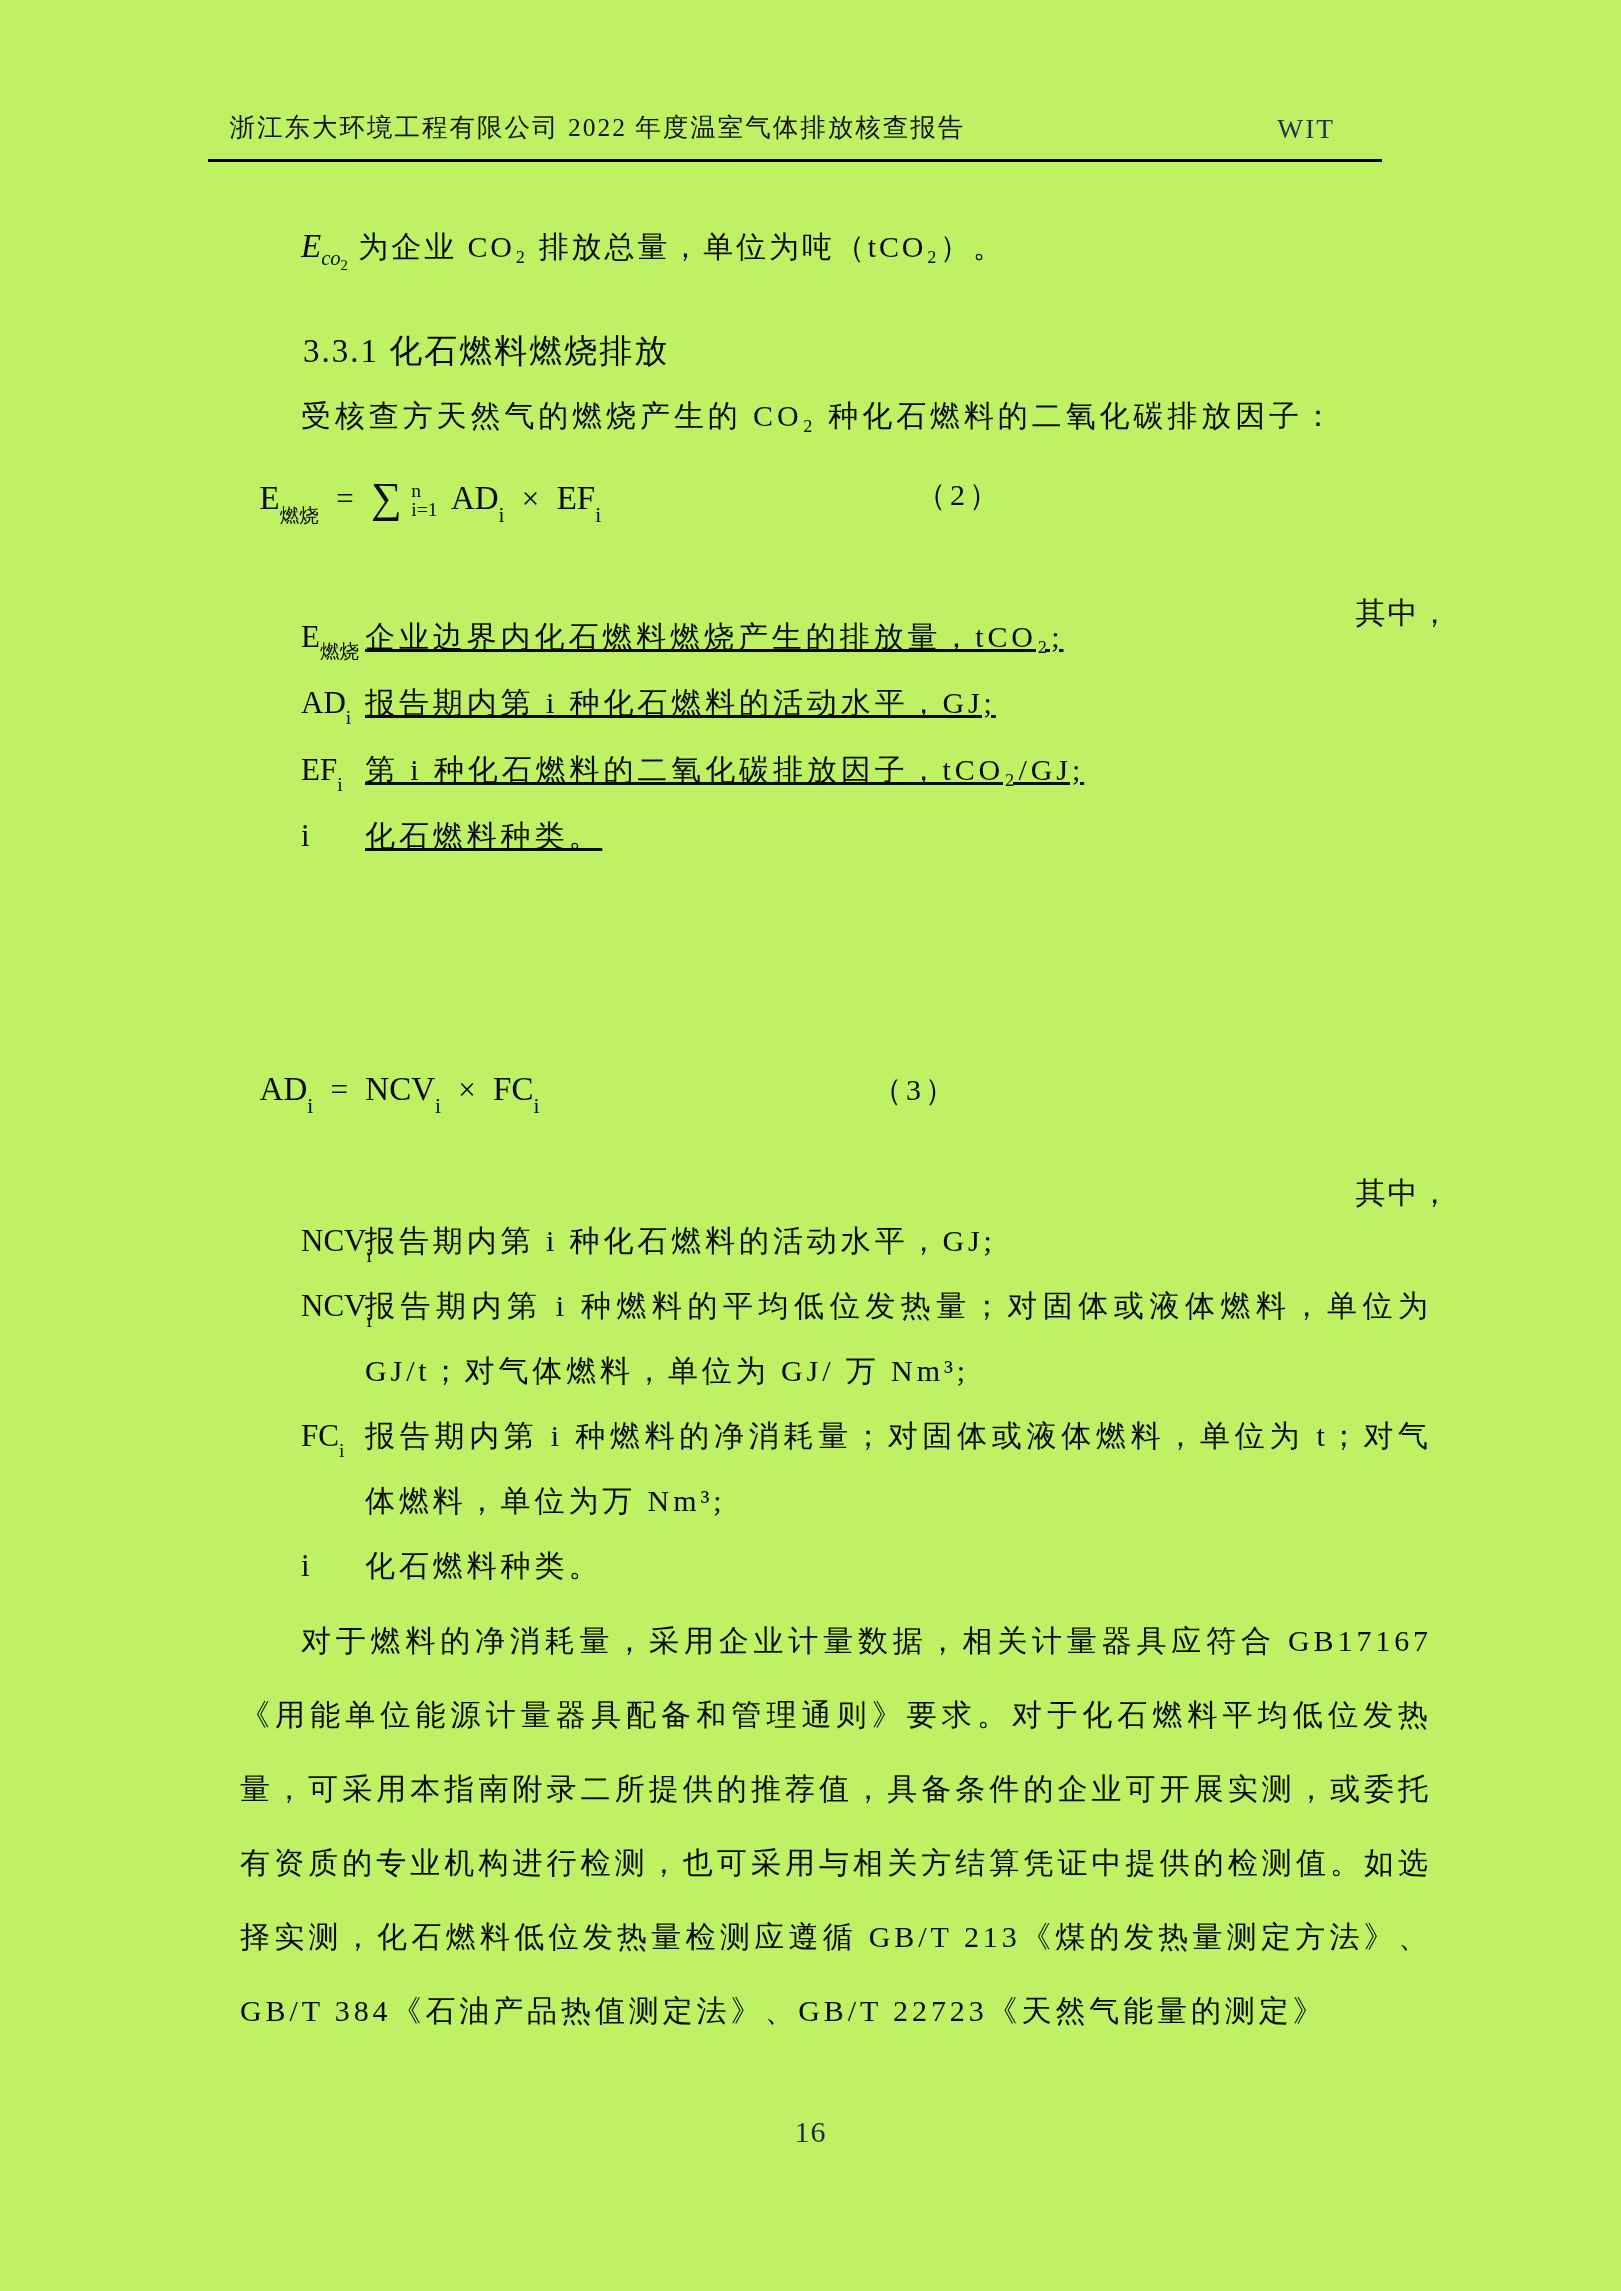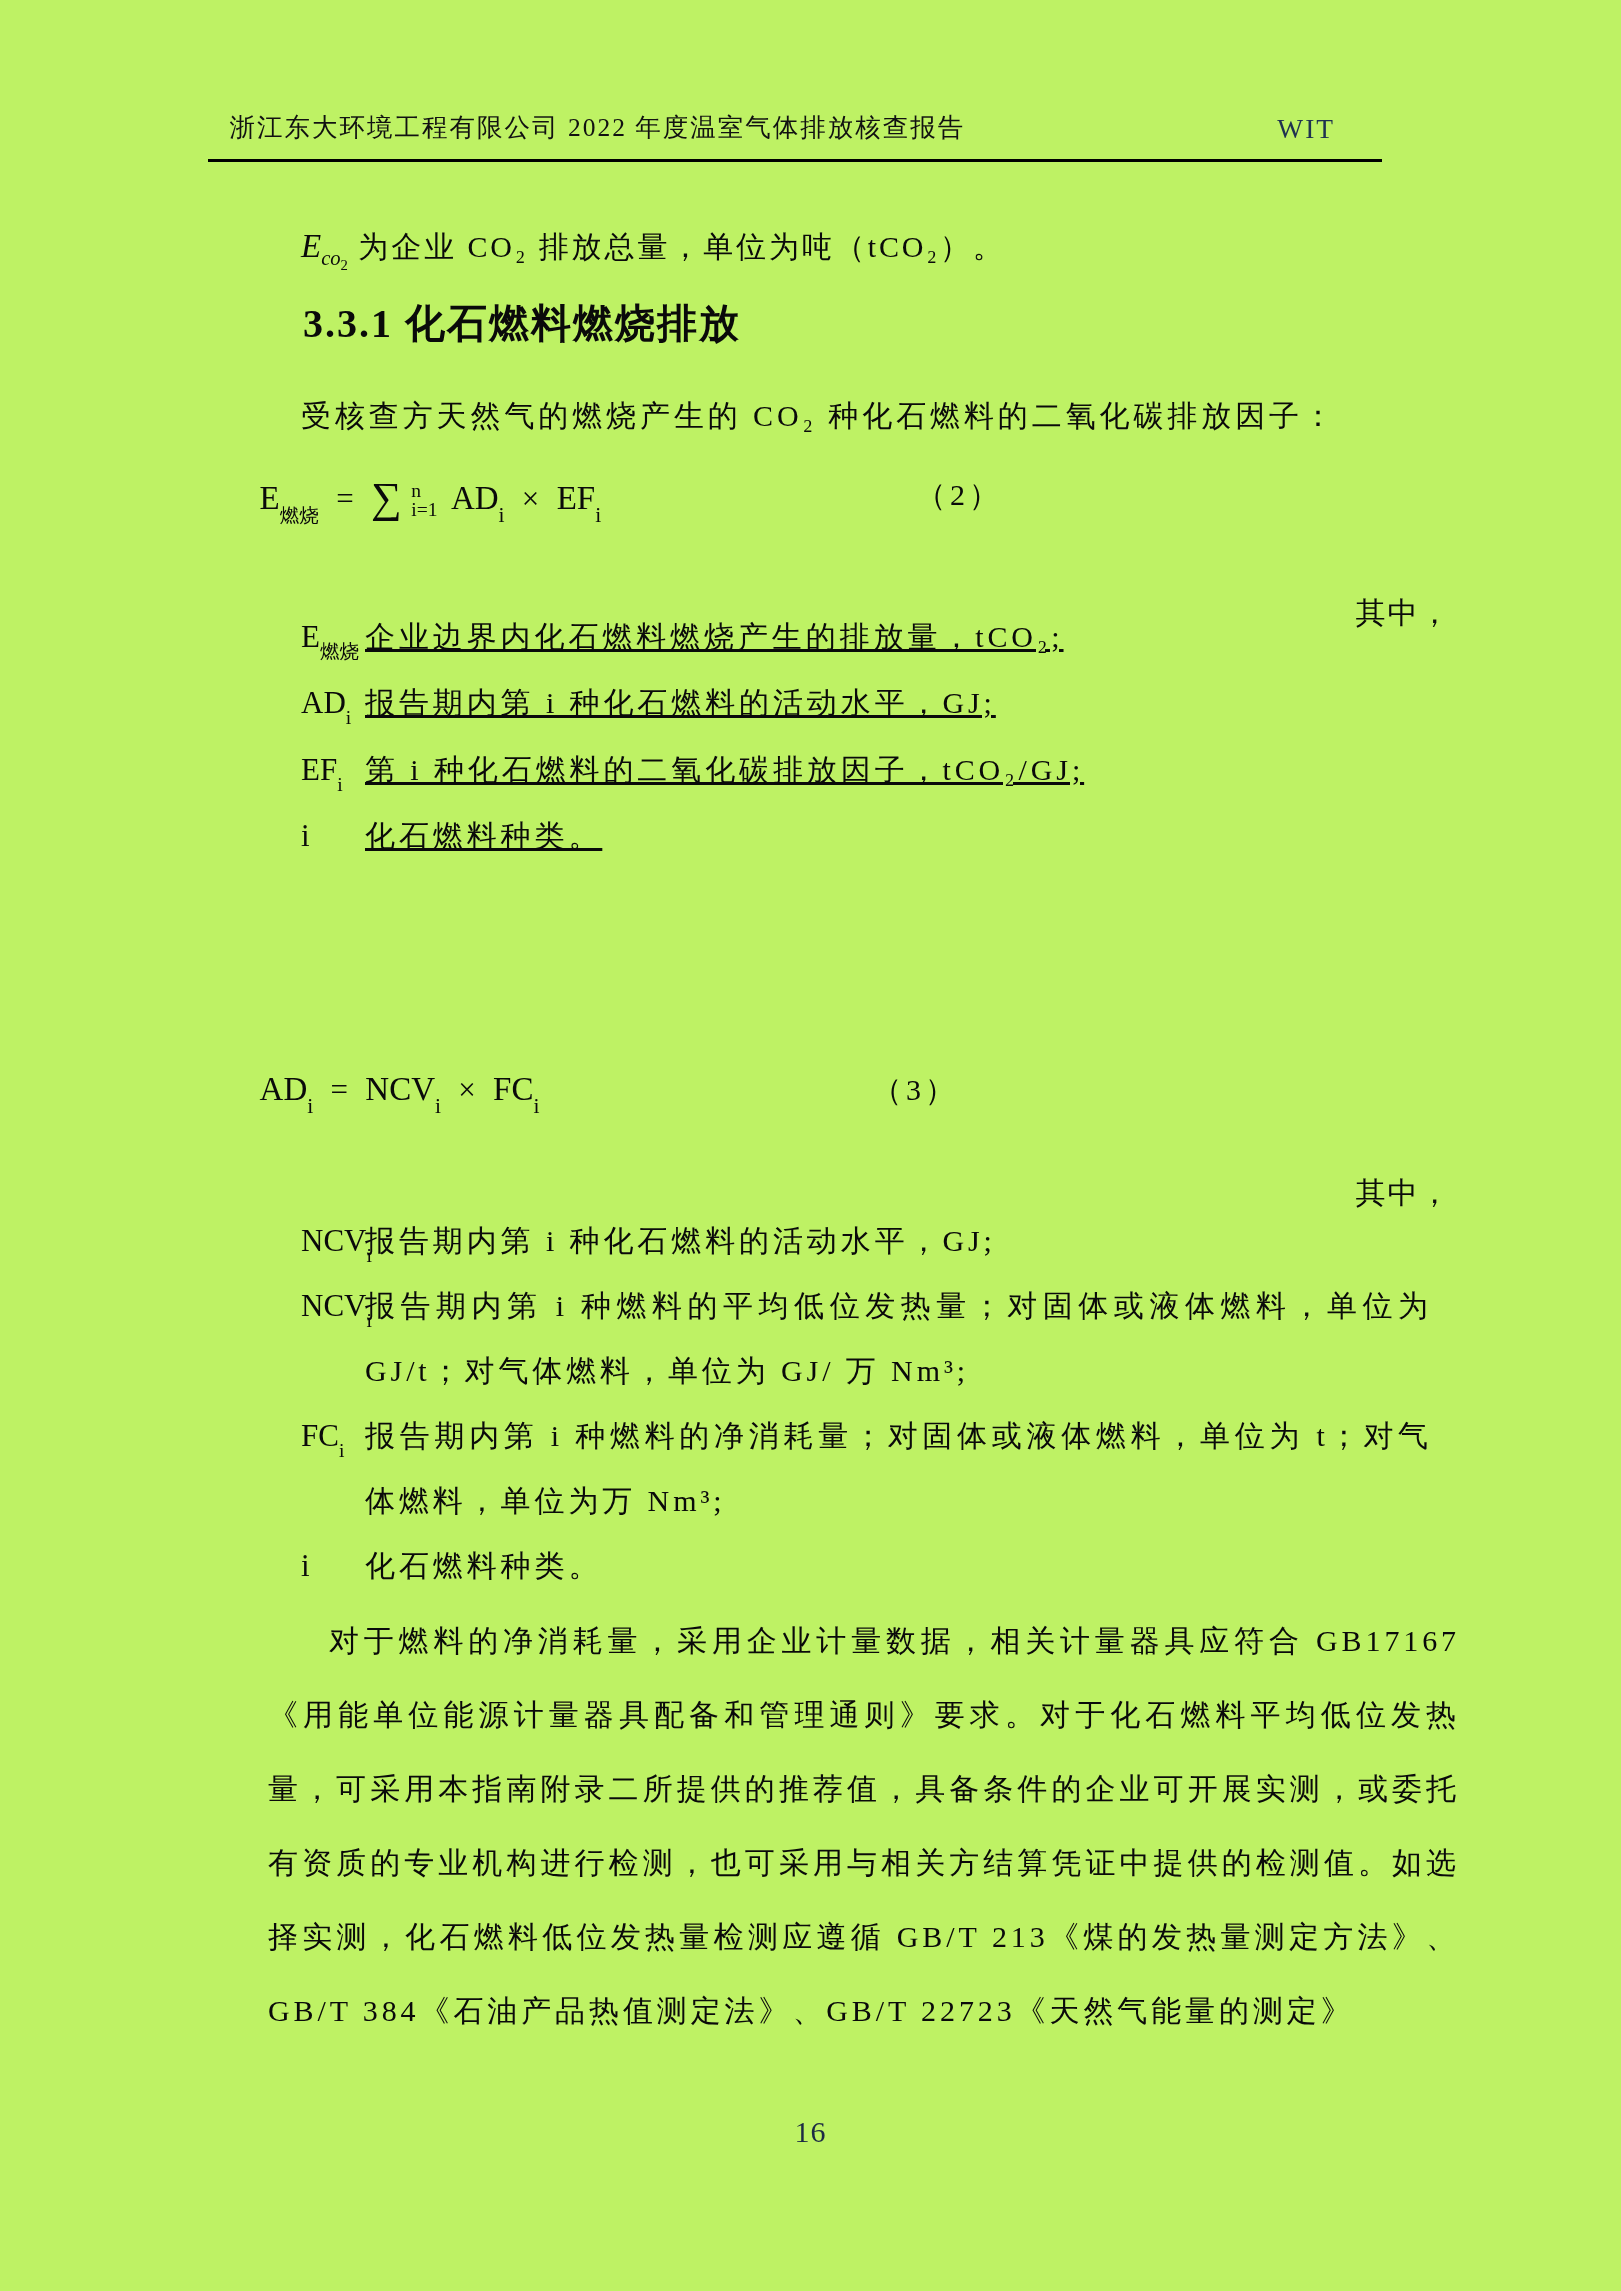--- a/index.html
+++ b/index.html
@@ -21,25 +21,25 @@
   }
   .hdr-title{font-size:25.5px;letter-spacing:2px;padding-left:21.6px;color:#111;}
   .hdr-brand{font-size:27.4px;letter-spacing:2px;color:#1f3250;padding-right:47px;}
   
   .blk{position:absolute;left:240px;width:1192px;font-size:30px;color:#0a0a0a;}
   .intro{top:223px;line-height:47px;padding-left:61px;letter-spacing:2.9px;}
   .math-var{font-size:33px;letter-spacing:0;}
   .math-var i{font-family:"Liberation Serif",serif;}
   .math-var .s1{font-size:20.6px;}
   .math-var .s2{font-size:14.7px;}
-  .heading{top:300px;line-height:47px;padding-left:63px;font-weight:bold;font-size:40px;letter-spacing:2px;margin:0;}
+  .heading{top:328px;line-height:47px;padding-left:63px;font-weight:normal;font-size:33px;letter-spacing:2px;margin:0;}
   .para{margin:0;text-align:justify;letter-spacing:3.9px;}
   .para1{top:392px;line-height:47px;text-indent:61px;text-align:left;}
   .para2{top:898px;line-height:71px;text-indent:61px;}
-  .para3{top:1604px;line-height:74px;text-indent:61px;margin-left:28px;}
+  .para3{top:1604px;line-height:74px;text-indent:61px;}
   
   .formula{line-height:51px;padding-left:19.6px;letter-spacing:0;}
   .formula2{top:469px;}
   .formula3{top:1064px;}
   .f-base{font-size:33px;}
   .f-sub{font-size:21.6px;position:relative;top:5.9px;}
   .f-sub.cjk{font-size:19.6px;}
   .f-op{font-size:31px;padding:0 9.8px;}
   .sigma{font-size:43px;position:relative;top:2.9px;}
   .limits{display:inline-flex;flex-direction:column;align-items:flex-start;vertical-align:middle;font-size:19.6px;line-height:19.6px;margin:0 5.9px 0 2px;position:relative;top:-2px;}

